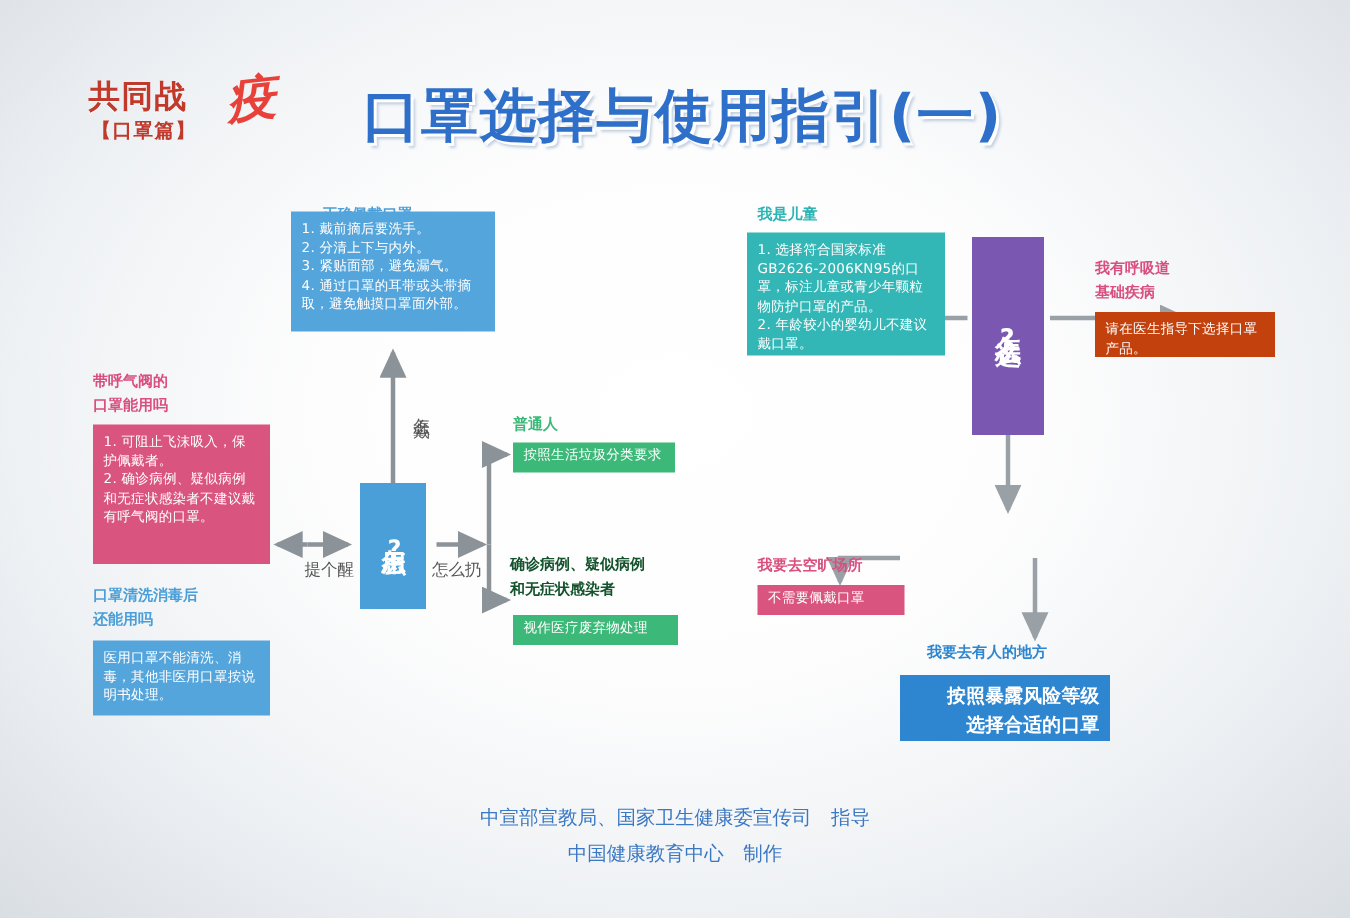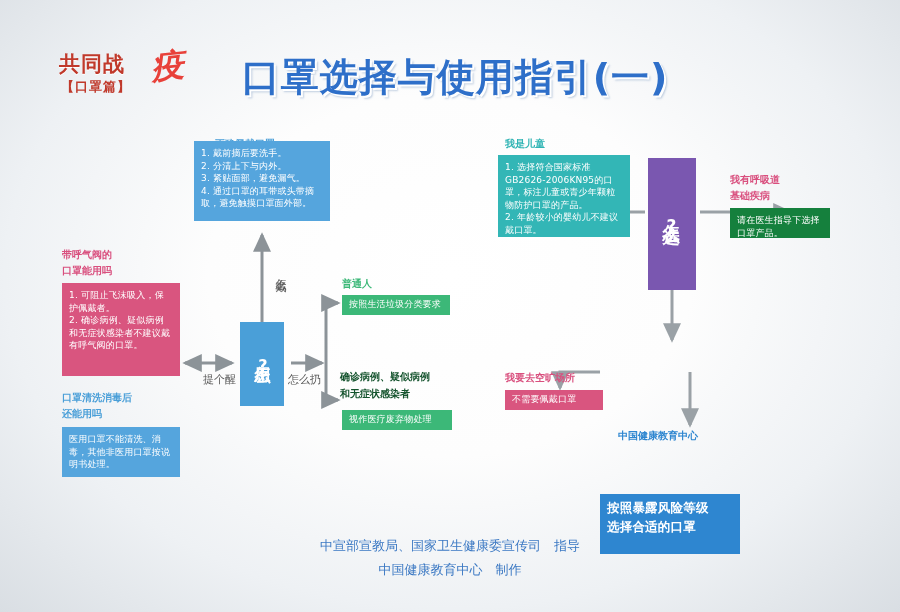--- a/index.html
+++ b/index.html
@@ -134,26 +134,26 @@
   <div class="abs box" style="left:342px;top:410px;width:110px;height:20px;background:#3cb878;font-size:9px;line-height:9px;padding-top:5px;">视作医疗废弃物处理</div>
 
   <div class="abs hdr" style="left:505px;top:136px;color:#2fb4b4;">我是儿童</div>
   <div class="abs box" style="left:498px;top:155px;width:132px;height:82px;background:#33b6b6;white-space:pre-line;">1. 选择符合国家标准GB2626-2006KN95的口罩，标注儿童或青少年颗粒物防护口罩的产品。
 2. 年龄较小的婴幼儿不建议戴口罩。</div>
 
   <div class="abs vlabel" style="left:648px;top:158px;width:48px;height:132px;background:#7a57b0;font-size:17px;letter-spacing:2px;">怎么选?</div>
 
   <div class="abs hdr" style="left:730px;top:172px;color:#d94f7e;white-space:pre-line;text-align:left;">我有呼吸道
 基础疾病</div>
-  <div class="abs box" style="left:730px;top:208px;width:100px;height:30px;background:#15803d;white-space:pre-line;">请在医生指导下选择口罩产品。</div>
+  <div class="abs box" style="left:730px;top:208px;width:120px;height:30px;background:#c2410c;white-space:pre-line;">请在医生指导下选择口罩产品。</div>
 
 
   <div class="abs hdr" style="left:505px;top:370px;color:#d94f7e;">我要去空旷场所</div>
   <div class="abs box" style="left:505px;top:390px;width:98px;height:20px;background:#d9557f;font-size:9px;line-height:9px;padding-top:5px;">不需要佩戴口罩</div>
 
-  <div class="abs hdr" style="left:618px;top:428px;color:#2e86d0;">中国健康教育中心</div>
-  <div class="abs box" style="left:600px;top:450px;width:140px;height:60px;background:#2e86d0;font-size:12.5px;font-weight:bold;line-height:19px;text-align:left;padding-top:4px;white-space:pre-line;margin-top:44px;">按照暴露风险等级
+  <div class="abs hdr" style="left:618px;top:428px;color:#2e86d0;">我要去有人的地方</div>
+  <div class="abs box" style="left:600px;top:450px;width:140px;height:44px;background:#2e86d0;font-size:12.5px;font-weight:bold;line-height:19px;text-align:right;padding-top:4px;white-space:pre-line;">按照暴露风险等级
 选择合适的口罩</div>
 
   <div class="abs footer" style="top:533px;">中宣部宣教局、国家卫生健康委宣传司　指导</div>
   <div class="abs footer" style="top:557px;">中国健康教育中心　制作</div>
 
 </div>
 
 </body></html>

